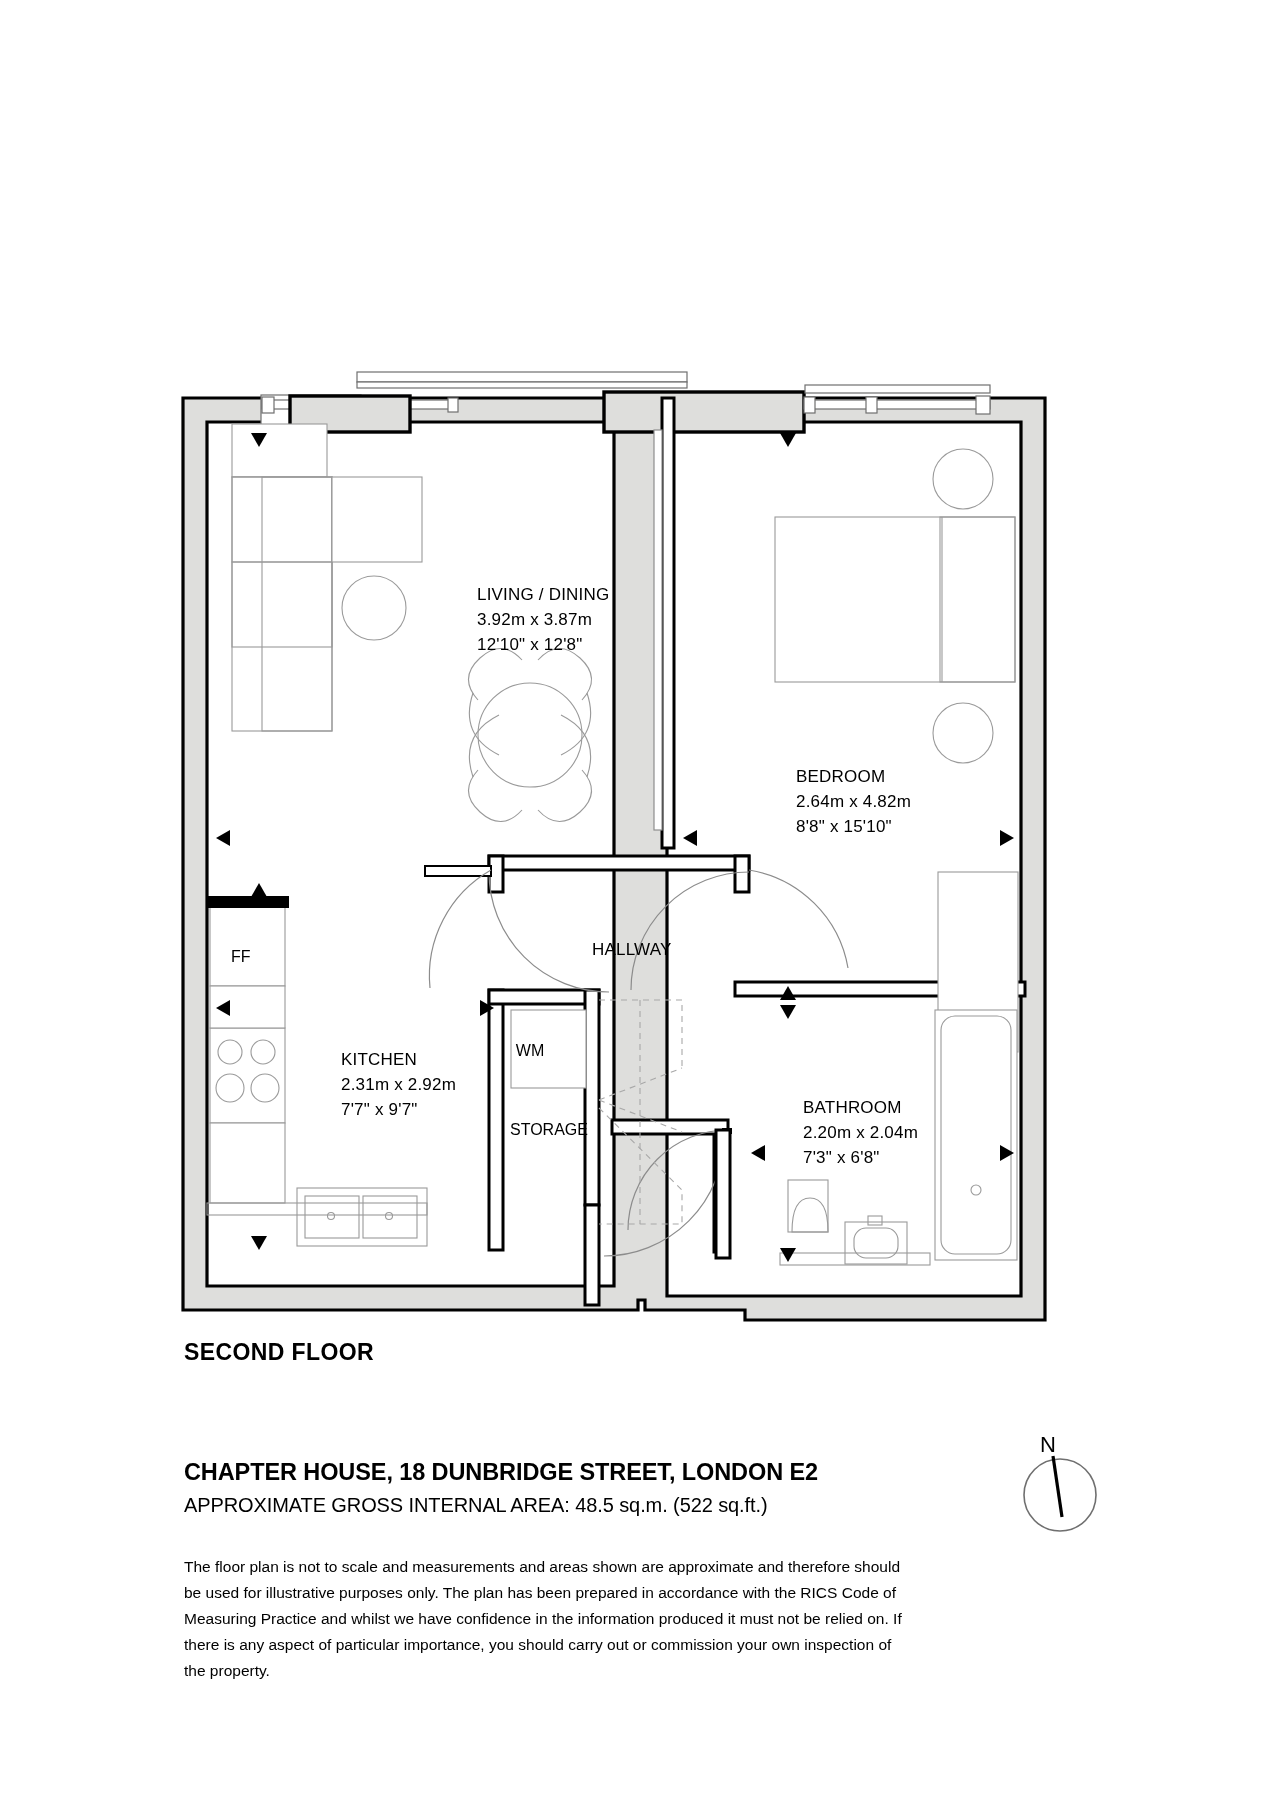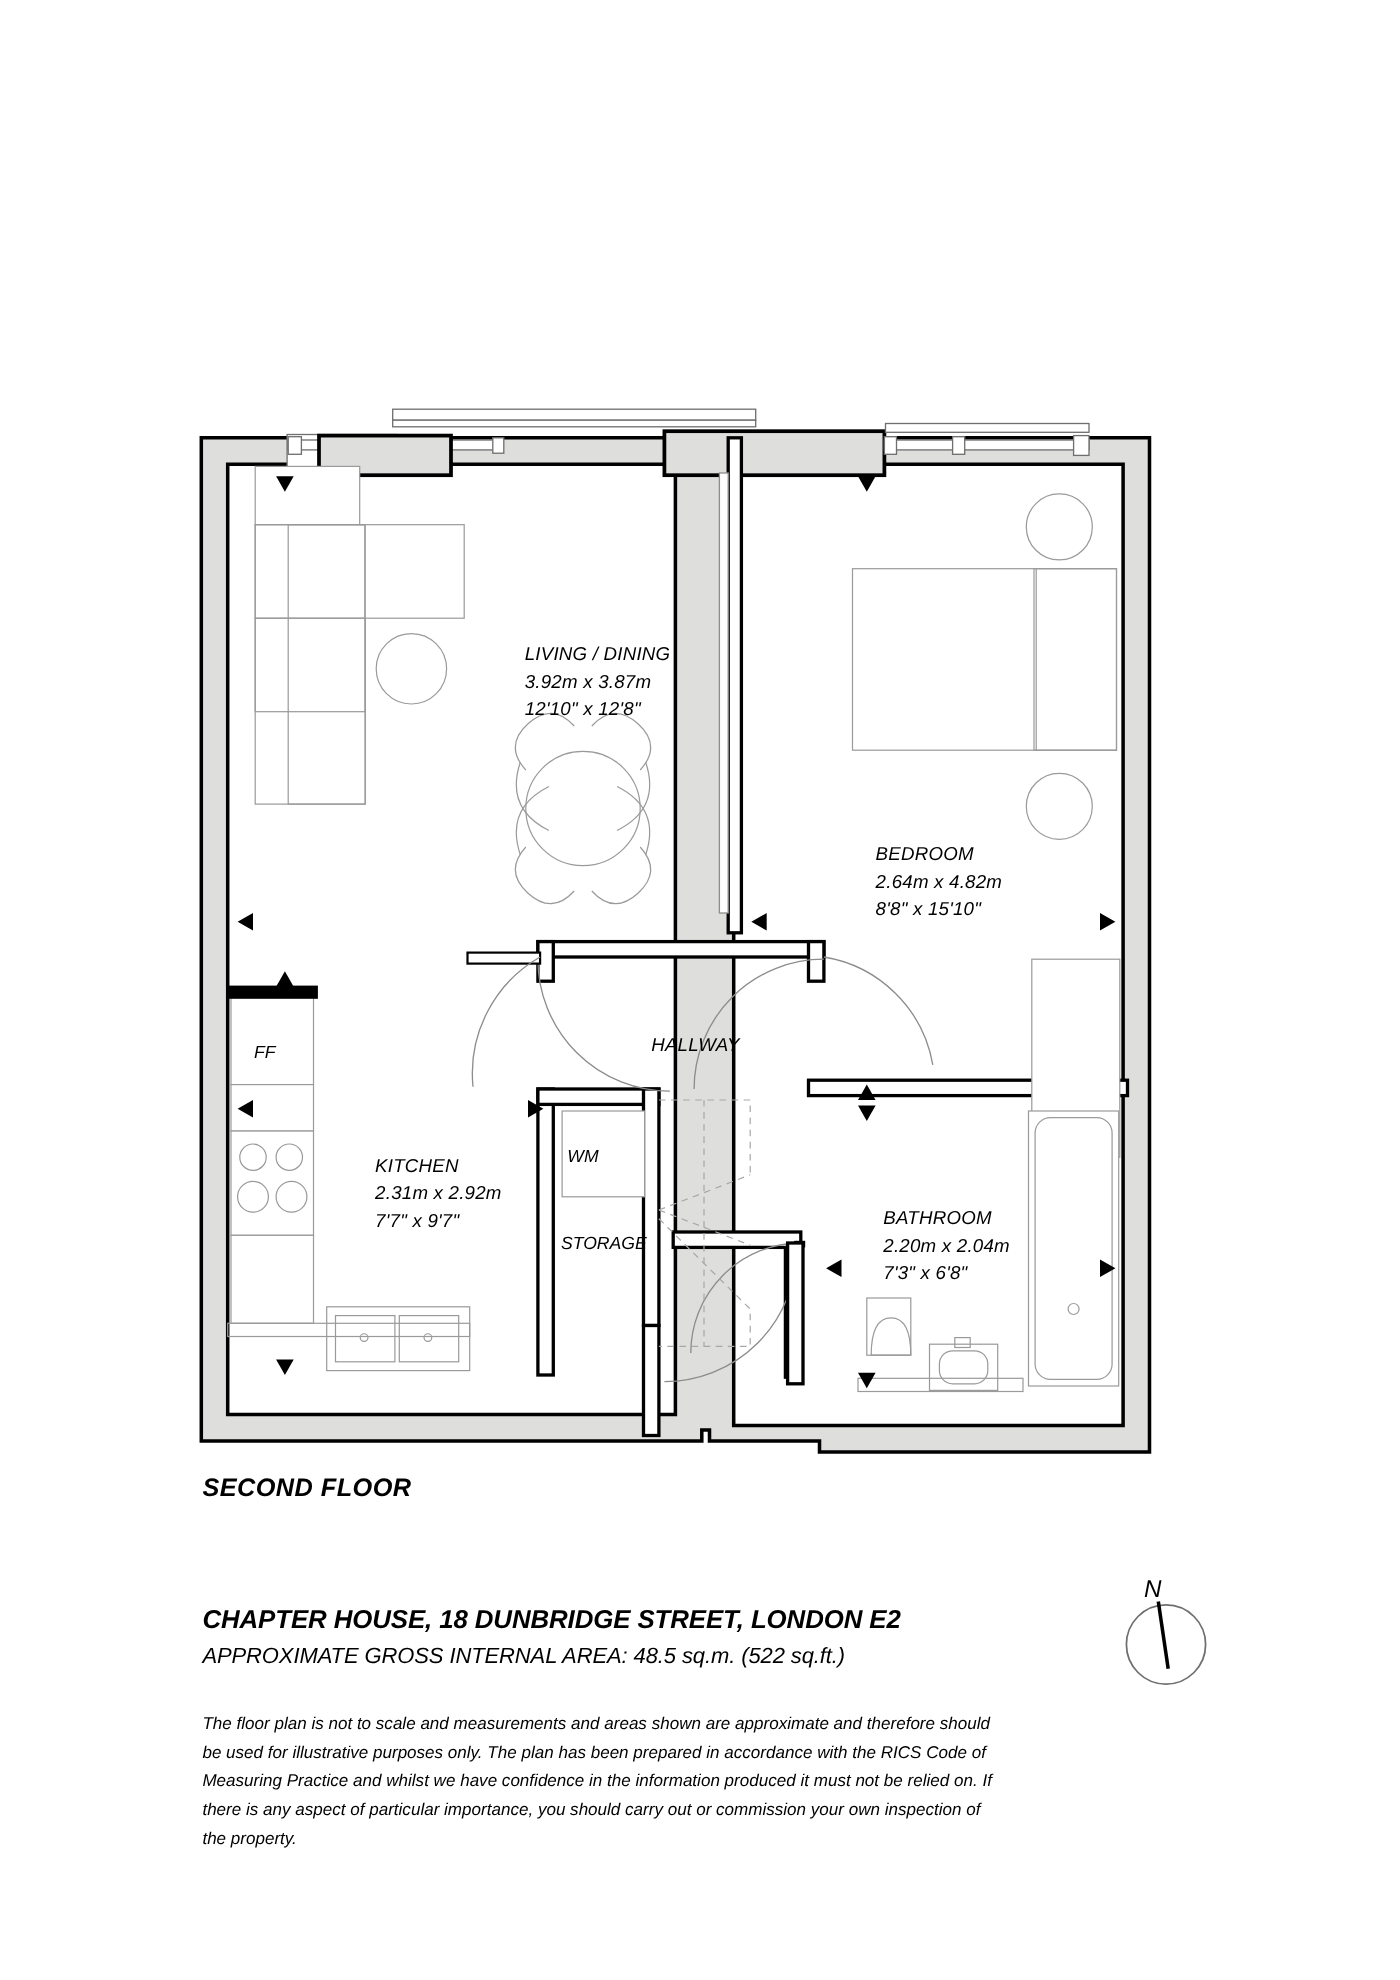--- a/index.html
+++ b/index.html
@@ -14,21 +14,20 @@
     font-family: "Liberation Sans", sans-serif;
     color: #000000;
     position: relative;
     overflow: hidden;
   }
   #sheet {
     position: absolute;
     left: 0; top: 0;
     width: 1273px;
     height: 1800px;
-    font-style: italic;
   }
   .plan-wrap {
     position: absolute;
     left: 0px;
     top: 0px;
     width: 1273px;
     height: 1800px;
   }
   svg.plan {
     display: block;

